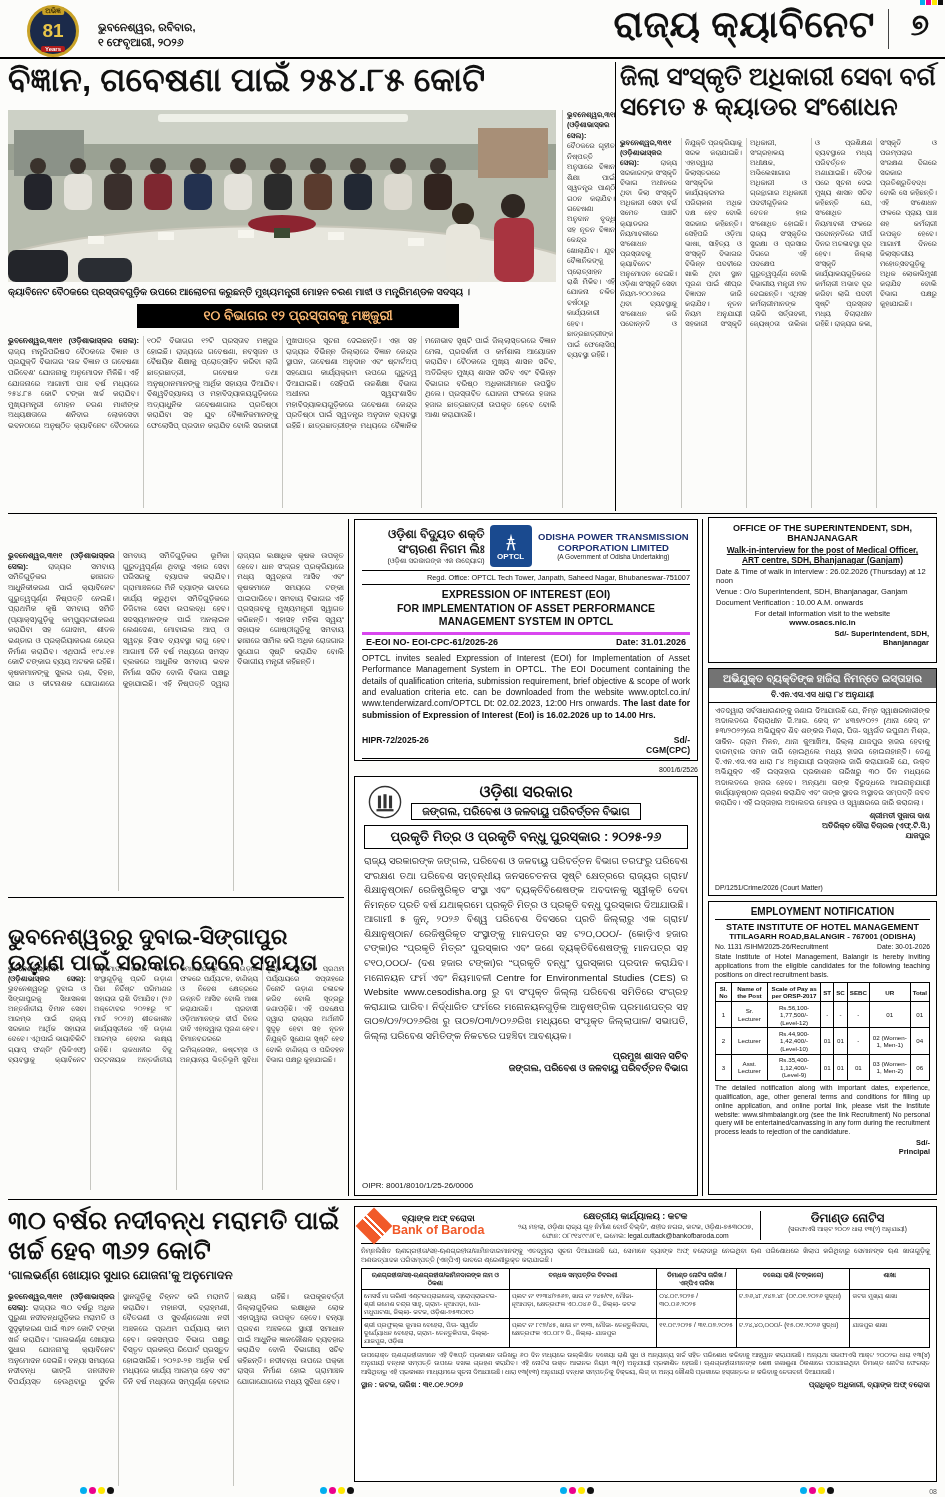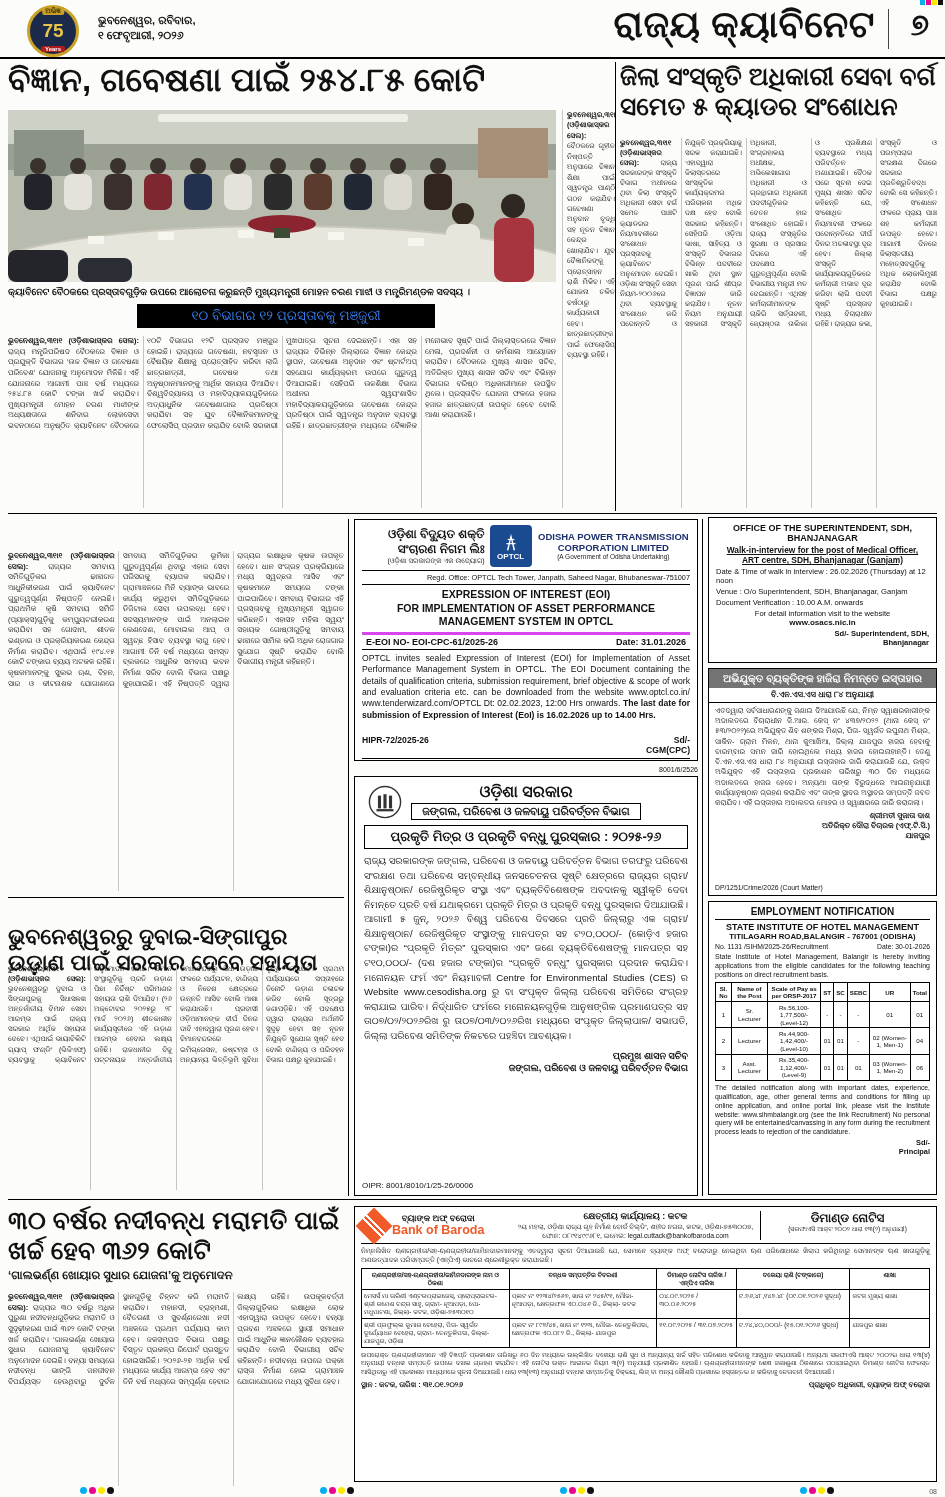--- a/index.html
+++ b/index.html
@@ -10,31 +10,31 @@
   .vline{position:absolute;background:#000;}
   
   .logo{position:absolute;left:16px;top:2px;width:74px;height:54px;text-align:center;}
   .logo-circle{width:46px;height:46px;border-radius:50%;background:#1b2a4a;border:3px solid #c9a227;
       color:#e8c54a;display:flex;align-items:center;justify-content:center;font-weight:bold;font-size:19px;
       margin:3px auto 0;position:relative;}
   .logo-ribbon{position:absolute;top:-1px;left:50%;transform:translateX(-50%);background:#c9a227;color:#3a2c00;
       font-size:7px;padding:0 3px;border-radius:2px;white-space:nowrap;z-index:2;}
   .logo-years{position:absolute;bottom:2px;left:50%;transform:translateX(-50%);background:#b01c1c;color:#fff;
       font-size:6px;padding:0 4px;border-radius:2px;z-index:2;}
-  .dateline{position:absolute;left:98px;top:13px;font-size:11px;font-weight:bold;line-height:1.35;}
+  .dateline{position:absolute;left:98px;top:20px;font-size:11px;font-weight:bold;line-height:1.35;}
   .section-title{position:absolute;right:70px;top:4px;font-size:37px;font-weight:900;letter-spacing:0.5px;}
   .mast-vbar{position:absolute;right:56px;top:9px;width:1px;height:40px;background:#444;}
   .page-no{position:absolute;right:16px;top:8px;font-size:30px;font-weight:bold;}
   .reg-strip{position:absolute;right:2px;top:0;display:flex;gap:1px;}
   .reg-strip i{width:5px;height:5px;display:block;}
   
   .headline-xl{font-size:33px;font-weight:900;line-height:1.08;margin:0;}
   .headline-lg{font-size:25px;font-weight:900;line-height:1.18;margin:0;}
   .headline-md{font-size:21px;font-weight:900;line-height:1.2;margin:0;}
-  .subhead-box{background:#000;color:#3b82f6;font-weight:normal;font-size:13.5px;padding:4px 12px;text-align:center;}
+  .subhead-box{background:#000;color:#fdba74;font-weight:bold;font-size:13.5px;padding:4px 24px;text-align:center;}
   .newsbody{font-size:7.5px;line-height:1.42;text-align:justify;column-gap:8px;column-rule:1px solid #c6c6c0;overflow:hidden;}
   .cols-3{columns:3;}.cols-4{columns:4;}.cols-5{columns:5;}
   .byline{font-weight:bold;}
   .caption{font-size:9.5px;font-weight:bold;line-height:1.2;}
   .photo{display:block;width:548px;height:172px;}
   .side-col{font-size:7.2px;line-height:1.45;text-align:justify;overflow:hidden;border-left:1px solid #c6c6c0;padding-left:4px;}
   
   .adbox{position:absolute;border:1px solid #000;background:#fff;box-sizing:border-box;padding:5px 7px;overflow:hidden;}
   
   .optcl-head{display:flex;gap:5px;align-items:center;border-bottom:1px solid #000;padding-bottom:3px;}
@@ -113,21 +113,21 @@
 </style>
 </head>
 <body>
 
 <div class="page">
 
   <header>
     <div class="logo">
       <div class="logo-circle">
         <span class="logo-ribbon">ଅଭିଜ୍ଞ</span>
-        <span>75</span>
+        <span>81</span>
         <span class="logo-years">Years</span>
       </div>
     </div>
     <div class="dateline">
       <div>ଭୁବନେଶ୍ୱର, ରବିବାର,</div>
       <div>୧ ଫେବୃଆରୀ, ୨୦୨୬</div>
     </div>
     <div class="section-title">ରାଜ୍ୟ କ୍ୟାବିନେଟ</div>
     <div class="mast-vbar"></div>
     <div class="page-no">୭</div>

